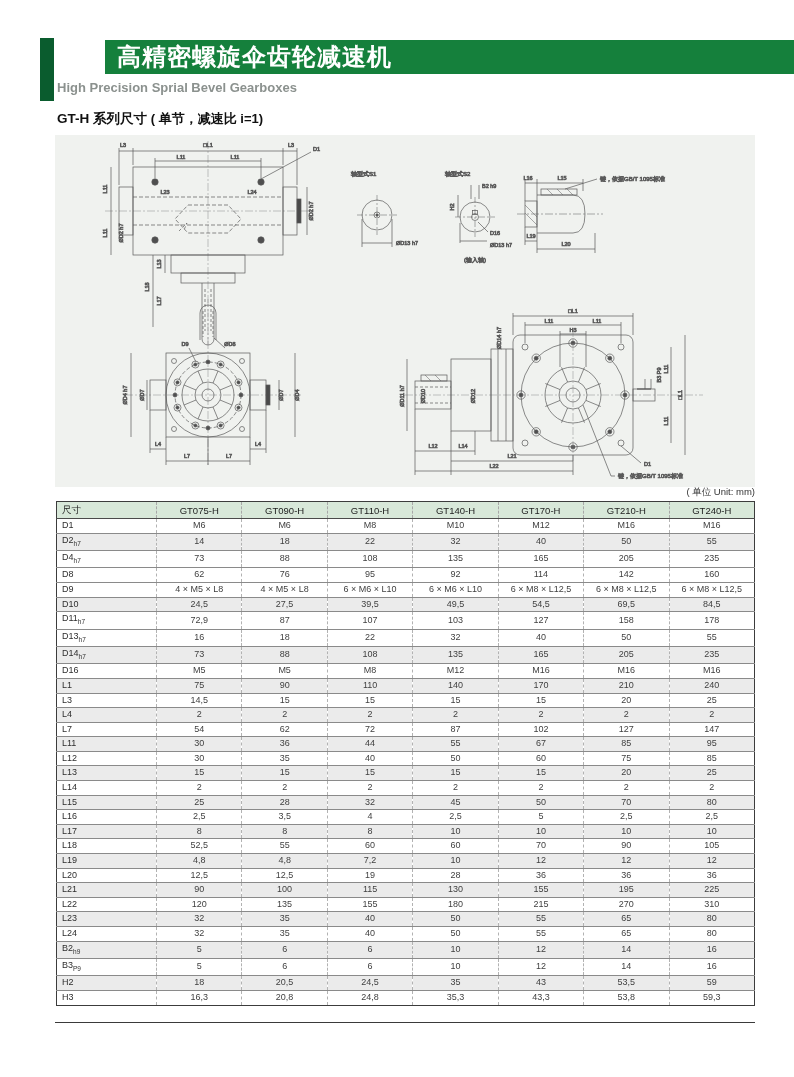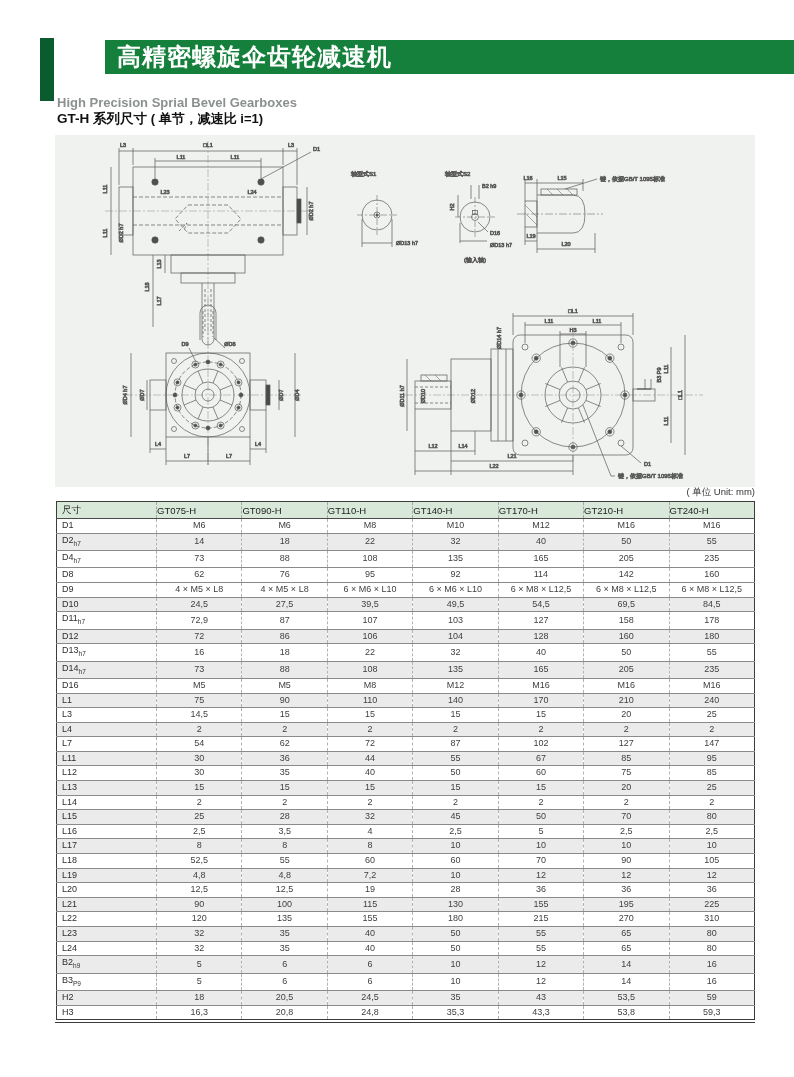--- a/index.html
+++ b/index.html
@@ -2,30 +2,30 @@
 <html><head>
 <meta charset="utf-8">
 <style>
   html,body{margin:0;padding:0;background:#fff;}
   .page{position:relative;width:794px;height:1077px;background:#fff;overflow:hidden;
         font-family:"Liberation Sans",sans-serif;color:#222;}
   .accent{position:absolute;left:40px;top:38px;width:14px;height:63px;background:#0A5C2E;}
   .greenbar{position:absolute;left:57px;top:40px;width:698px;height:34px;background:#15803C;
             box-sizing:border-box;color:#fff;font-size:24px;font-weight:bold;line-height:34px;
             padding-left:12px;letter-spacing:1px;margin-left:48px;}
-  .subtitle{position:absolute;left:57px;top:95px;font-size:13px;font-weight:bold;color:#8B918E;}
+  .subtitle{position:absolute;left:57px;top:80px;font-size:13px;font-weight:bold;color:#8B918E;}
   .sectitle{position:absolute;left:57px;top:110px;font-size:13.5px;font-weight:bold;color:#101010;}
   .sectitle .small{font-size:13px;}
   .panel{position:absolute;left:55px;top:135px;width:700px;height:352px;background:#F0F2EF;}
   .unitnote{position:absolute;right:39px;top:486px;font-size:9.5px;color:#333;}
   .tablewrap{position:absolute;left:56px;top:501px;width:699px;}
   table.dims{border-collapse:collapse;width:699px;table-layout:fixed;border:1.5px solid #3C3C3C;padding-left:40px;}
   table.dims col.c0{width:100px;}
   table.dims th{height:16px;background:#D8E8D9;font-size:9.5px;font-weight:normal;color:#1d1d1d;
-                border-left:1px dashed #A8A8A8;border-bottom:1px solid #4a4a4a;padding:0;text-align:left;}
+                border-left:1px dashed #A8A8A8;border-bottom:1px solid #4a4a4a;padding:0;text-align:center;}
   table.dims th:first-child{border-left:none;text-align:left;padding-left:5px;}
   table.dims td{height:13.6px;font-size:9px;color:#3F3F3F;text-align:center;padding:0;
                 border-left:1px dashed #B2B2B2;border-top:1px solid #8A8A8A;line-height:13.6px;
                 white-space:nowrap;overflow:hidden;}
   table.dims td:first-child{border-left:none;text-align:left;padding-left:5px;color:#2e2e2e;}
   table.dims tr.shaded td{background:#EBEBEB;}
   table.dims td sub{font-size:6.5px;}
   .footline{position:absolute;left:55px;top:1022px;width:700px;border-top:1.5px solid #3a3a3a;}
   .foottext{position:absolute;left:84px;top:1084px;font-size:12px;color:#6B6B6B;letter-spacing:.5px;}
   svg text{fill:#333;font-family:"Liberation Sans",sans-serif;}
@@ -434,30 +434,20 @@
           <tr>
             <td><span>D11</span><sub>h7</sub></td>
             <td>72,9</td>
             <td>87</td>
             <td>107</td>
             <td>103</td>
             <td>127</td>
             <td>158</td>
             <td>178</td>
           </tr>
-          <tr class="shaded">
-            <td><span>D12</span></td>
-            <td>72</td>
-            <td>86</td>
-            <td>106</td>
-            <td>104</td>
-            <td>128</td>
-            <td>160</td>
-            <td>180</td>
-          </tr>
           <tr>
             <td><span>D13</span><sub>h7</sub></td>
             <td>16</td>
             <td>18</td>
             <td>22</td>
             <td>32</td>
             <td>40</td>
             <td>50</td>
             <td>55</td>
           </tr>

